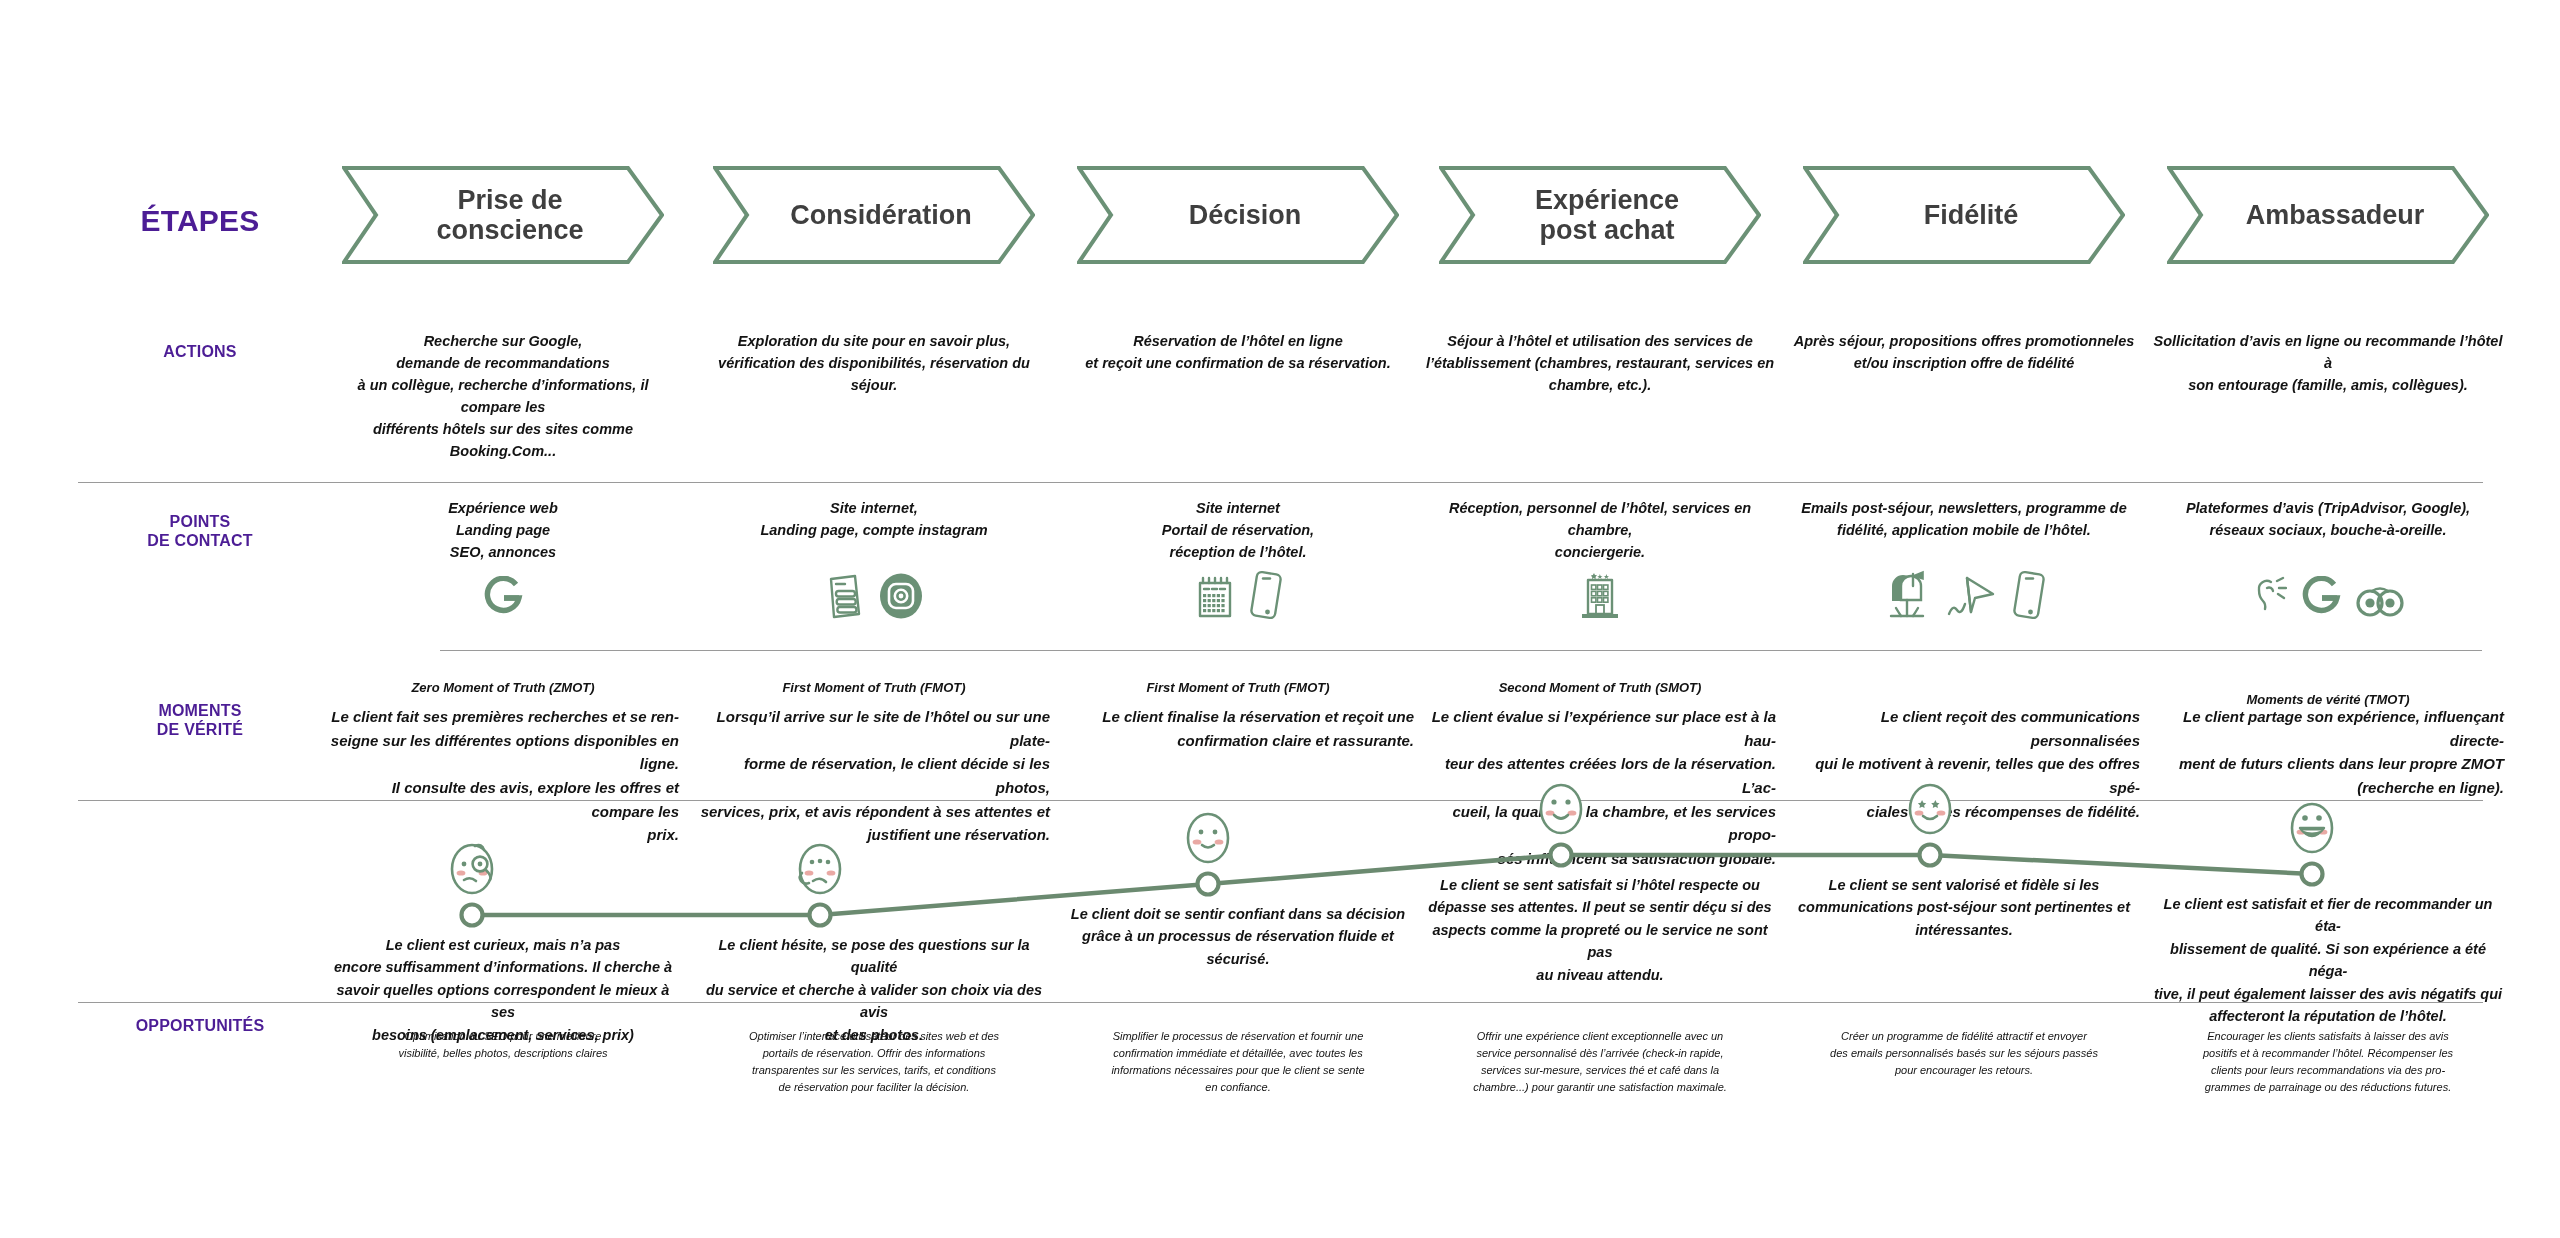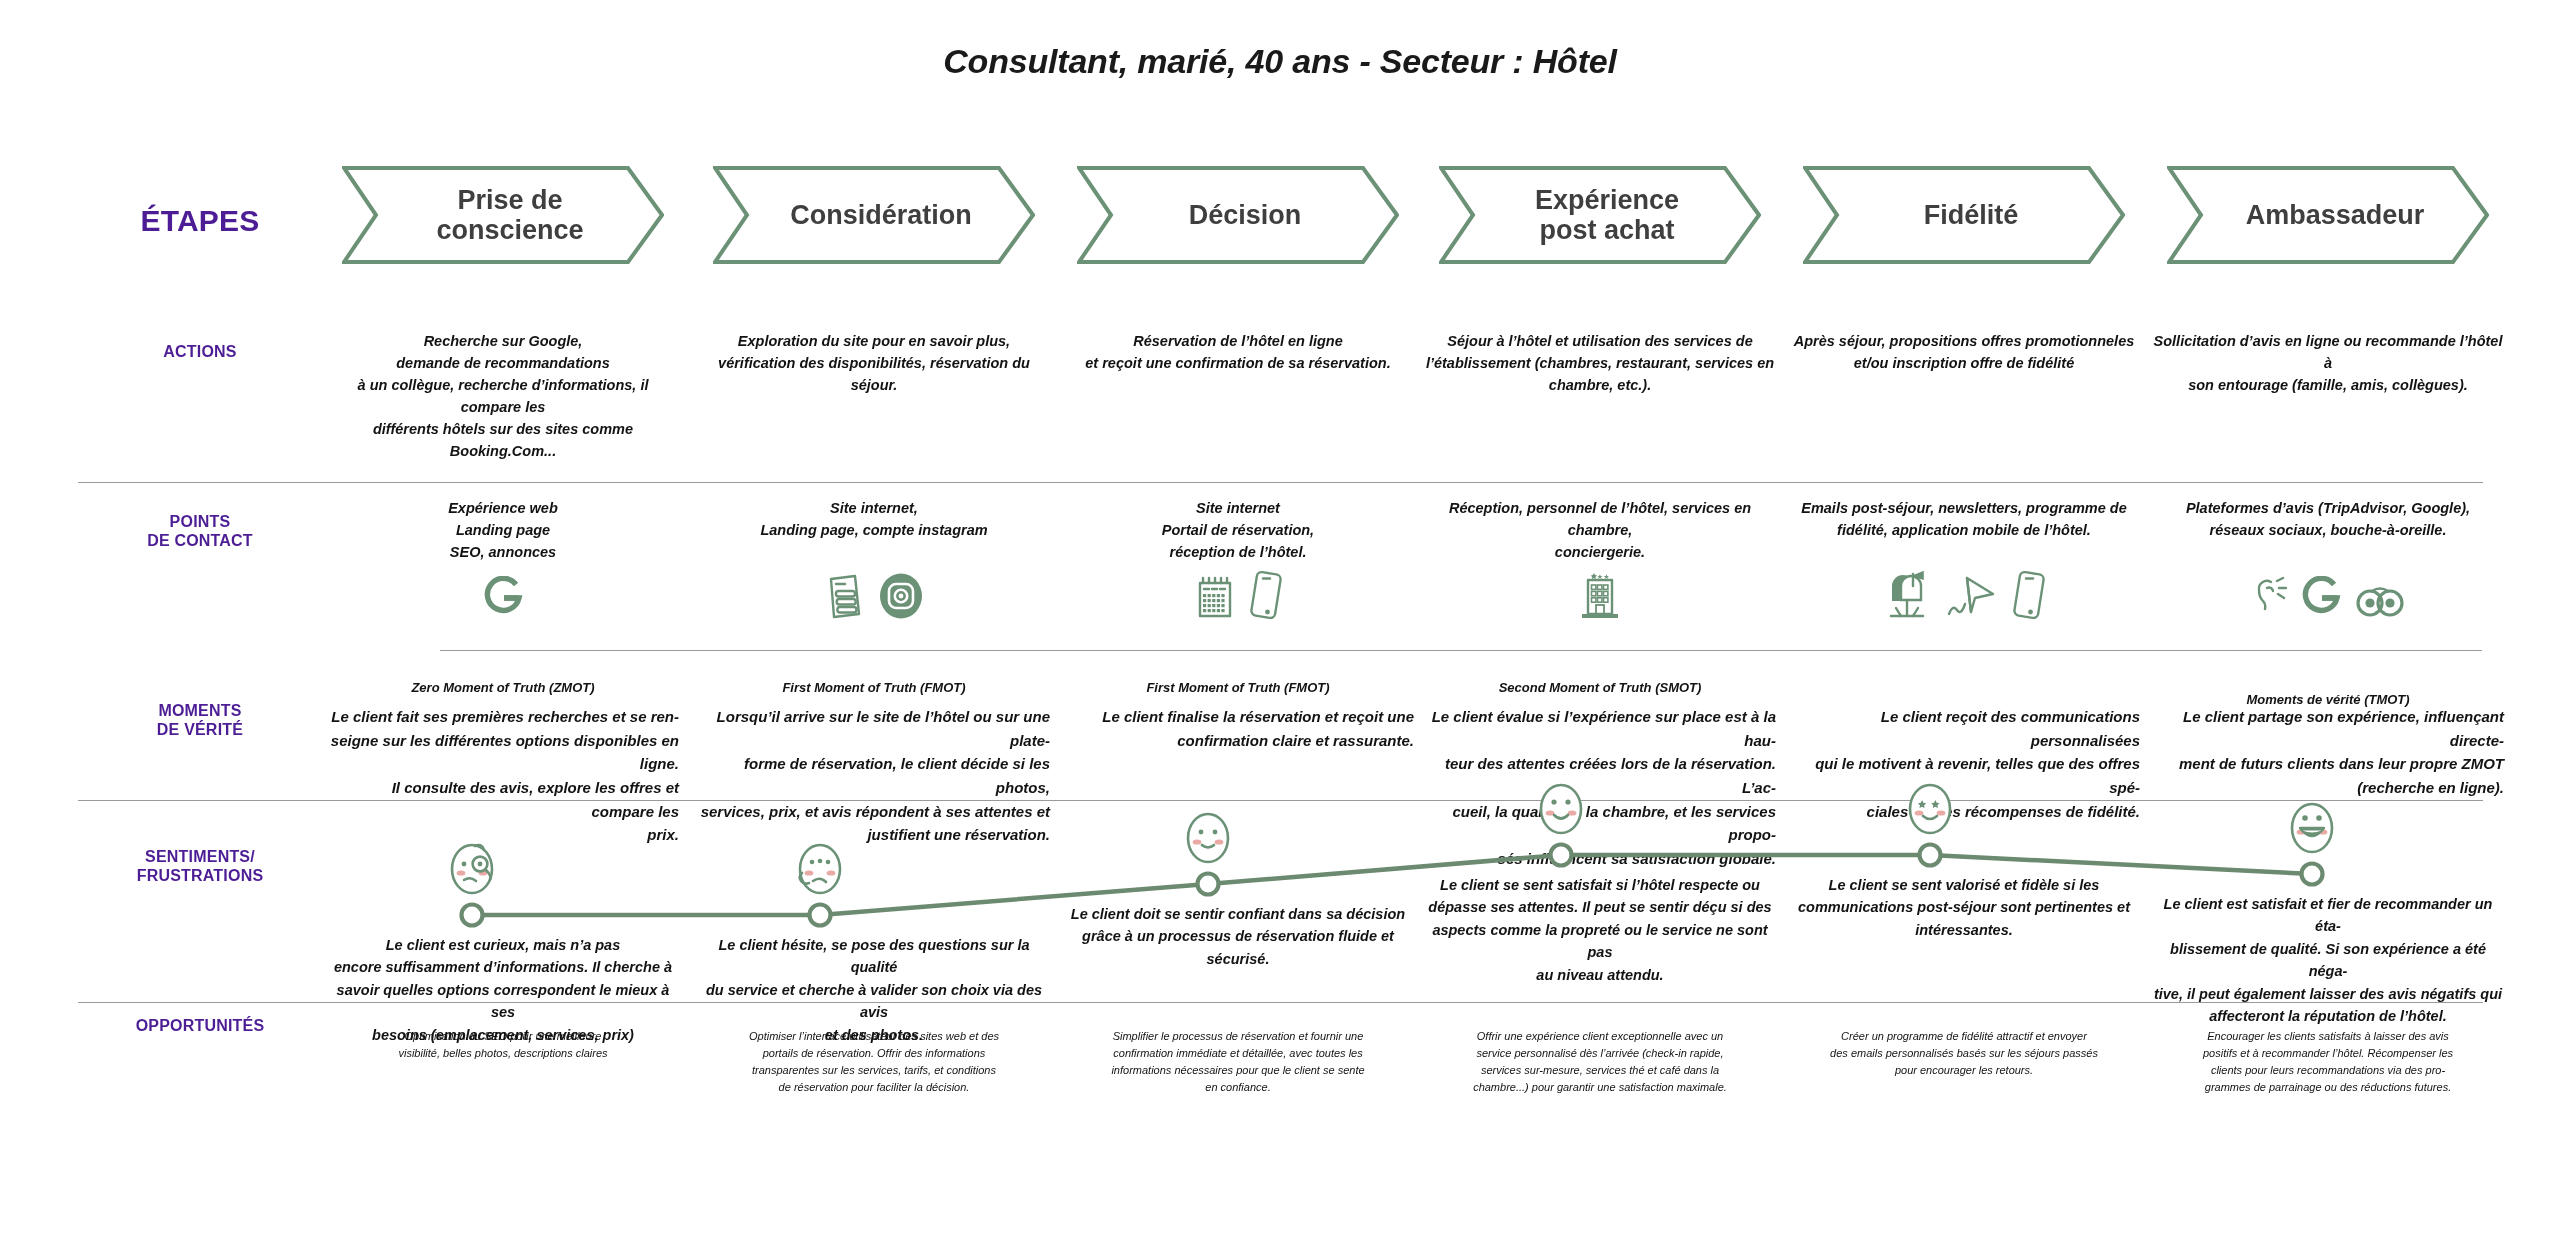--- a/index.html
+++ b/index.html
@@ -70,35 +70,30 @@
   
   #senti-layer { position: absolute; left: 0; top: 0; width: 2560px; height: 1238px;
                  pointer-events: none; }
   .face { position: absolute; }
 </style>
 </head>
 <body>
 
 <div id="page">
 
-  <div class="title">Consultant, marié, 40 ans -  Secteur : Hôtel</div>
 
   <div class="row-label big" style="top:203px;">ÉTAPES</div>
   <div class="row-label std" style="top:343px;">ACTIONS</div>
   <div class="row-label std" style="top:702px;">
     <span>MOMENTS</span><br>
     <span>DE VÉRITÉ</span>
   </div>
   <div class="row-label std" style="top:513px;">
     <span>POINTS</span><br>
     <span>DE CONTACT</span>
-  </div>
-  <div class="row-label std" style="top:848px;">
-    <span>SENTIMENTS/</span><br>
-    <span>FRUSTRATIONS</span>
   </div>
   <div class="row-label std" style="top:1017px;">OPPORTUNITÉS</div>
 
   <div class="rule" style="left:78px;  top:482px;  width:2405px;"></div>
   <div class="rule" style="left:440px; top:650px;  width:2042px;"></div>
   <div class="rule" style="left:78px;  top:800px;  width:2405px;"></div>
   <div class="rule" style="left:78px;  top:1002px; width:2405px;"></div>
 
   <div id="stages">
       <div class="chev-wrap" style="left: 342px; top: 166px; width: 322px; height: 98px;">

